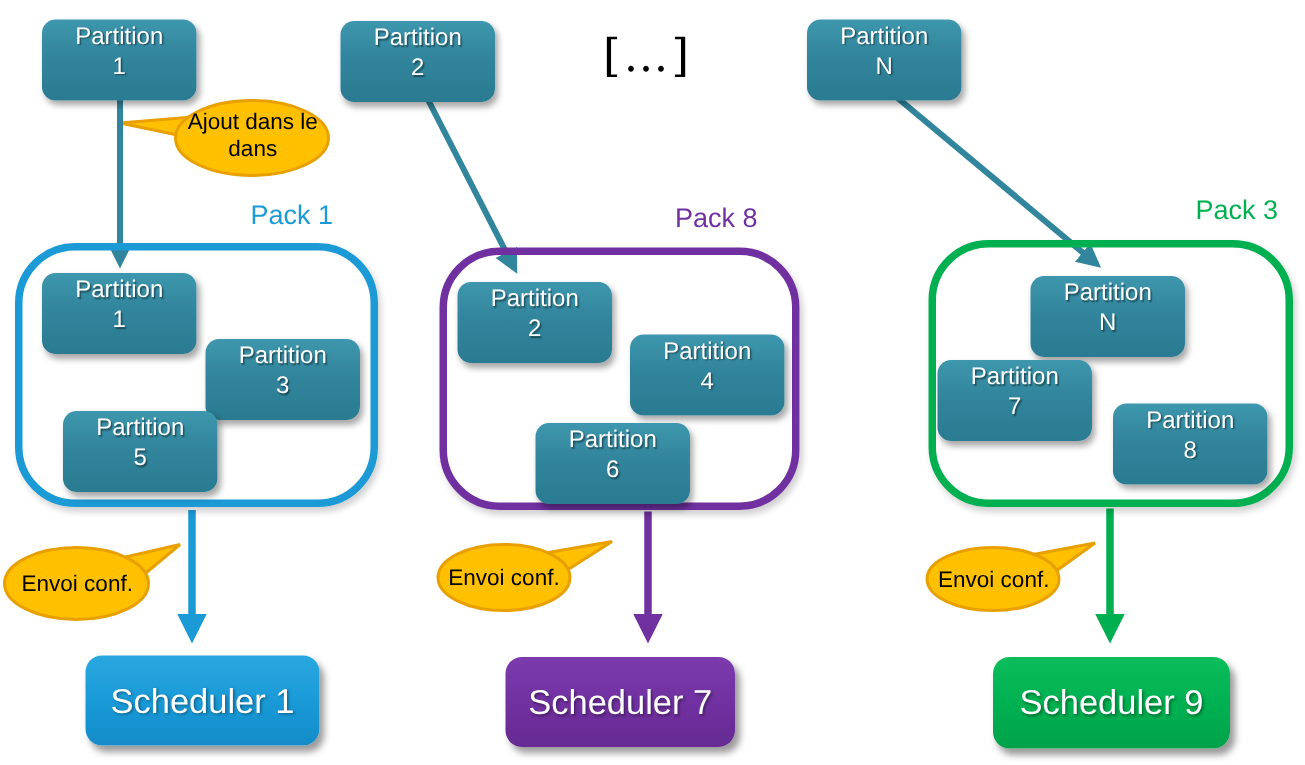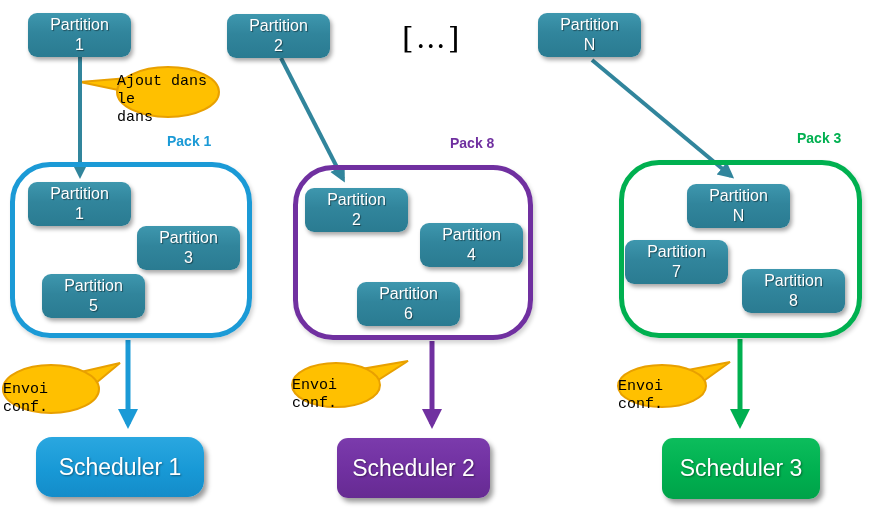--- a/index.html
+++ b/index.html
@@ -14,21 +14,21 @@
   .svg-layer {
     position: absolute;
     left: 0; top: 0;
     width: 870px; height: 510px;
     pointer-events: none;
   }
   
   .pbox {
     position: absolute;
     width: 103px;
-    height: 44px;
+    height: 54px;
     box-sizing: border-box;
     background: linear-gradient(180deg, #3e97ae 0%, #31859c 45%, #2a7b91 100%);
     border-radius: 9px;
     color: #ffffff;
     text-align: center;
     font-size: 16px;
     line-height: 20px;
     padding-top: 2px;
     text-shadow: 1px 1px 1px rgba(0,0,0,0.45);
     box-shadow: 2px 3px 4px rgba(0,0,0,0.35);
@@ -39,22 +39,22 @@
     box-sizing: border-box;
     border: 5px solid;
     border-radius: 40px;
     background: transparent;
   }
   .pack.blue   { border-color: #1b9ad6; box-shadow: 2px 3px 4px rgba(0,0,0,0.18); }
   .pack.purple { border-color: #7030a0; box-shadow: 2px 3px 4px rgba(0,0,0,0.18); }
   .pack.green  { border-color: #00b050; box-shadow: 2px 3px 4px rgba(0,0,0,0.18); }
   .pack-title {
     position: absolute;
-    font-size: 14px;
-    font-weight: bold;
+    font-size: 18px;
+    font-weight: normal;
     white-space: nowrap;
   }
   .pack-title.blue   { color: #1b9ad6; }
   .pack-title.purple { color: #7030a0; }
   .pack-title.green  { color: #00b050; }
   
   .scheduler {
     position: absolute;
     box-sizing: border-box;
     border-radius: 11px;
@@ -66,24 +66,23 @@
     text-shadow: 1px 1px 2px rgba(0,0,0,0.4);
     box-shadow: 3px 4px 5px rgba(0,0,0,0.4);
   }
   .scheduler.blue   { background: linear-gradient(180deg, #2aa7e0 0%, #1899d6 55%, #148cc9 100%); }
   .scheduler.purple { background: linear-gradient(180deg, #7b3bac 0%, #7030a0 55%, #662b92 100%); }
   .scheduler.green  { background: linear-gradient(180deg, #0cbd5c 0%, #00b050 55%, #00a249 100%); }
   
   .callout-text {
     position: absolute;
     color: #000000;
-    text-align: left;
+    text-align: center;
     font-size: 15px;
     line-height: 18px;
-    font-family: Liberation Mono, monospace;
   }
   .ellipsis {
     position: absolute;
     color: #000000;
     font-family: "DejaVu Serif", serif;
     font-size: 30px;
     letter-spacing: 2px;
   }
 </style>
 </head>
@@ -188,17 +187,17 @@
   </div>
   <div class="pbox" style="left:625px; top:240px;">
     <div>Partition</div>
     <div>7</div>
   </div>
   <div class="pbox" style="left:742px; top:269px;">
     <div>Partition</div>
     <div>8</div>
   </div>
 
-  <div class="scheduler blue" style="left:36px;  top:437px; width:168px; height:60px;border-radius:16px;">Scheduler 1</div>
-  <div class="scheduler purple" style="left:337px; top:438px; width:153px; height:60px;">Scheduler 2</div>
-  <div class="scheduler green" style="left:662px; top:438px; width:158px; height:61px;">Scheduler 3</div>
+  <div class="scheduler blue" style="left:57px;  top:437px; width:156px; height:60px;">Scheduler 1</div>
+  <div class="scheduler purple" style="left:337px; top:438px; width:153px; height:60px;">Scheduler 7</div>
+  <div class="scheduler green" style="left:662px; top:438px; width:158px; height:61px;">Scheduler 9</div>
 
 </div>
 
 </body></html>

